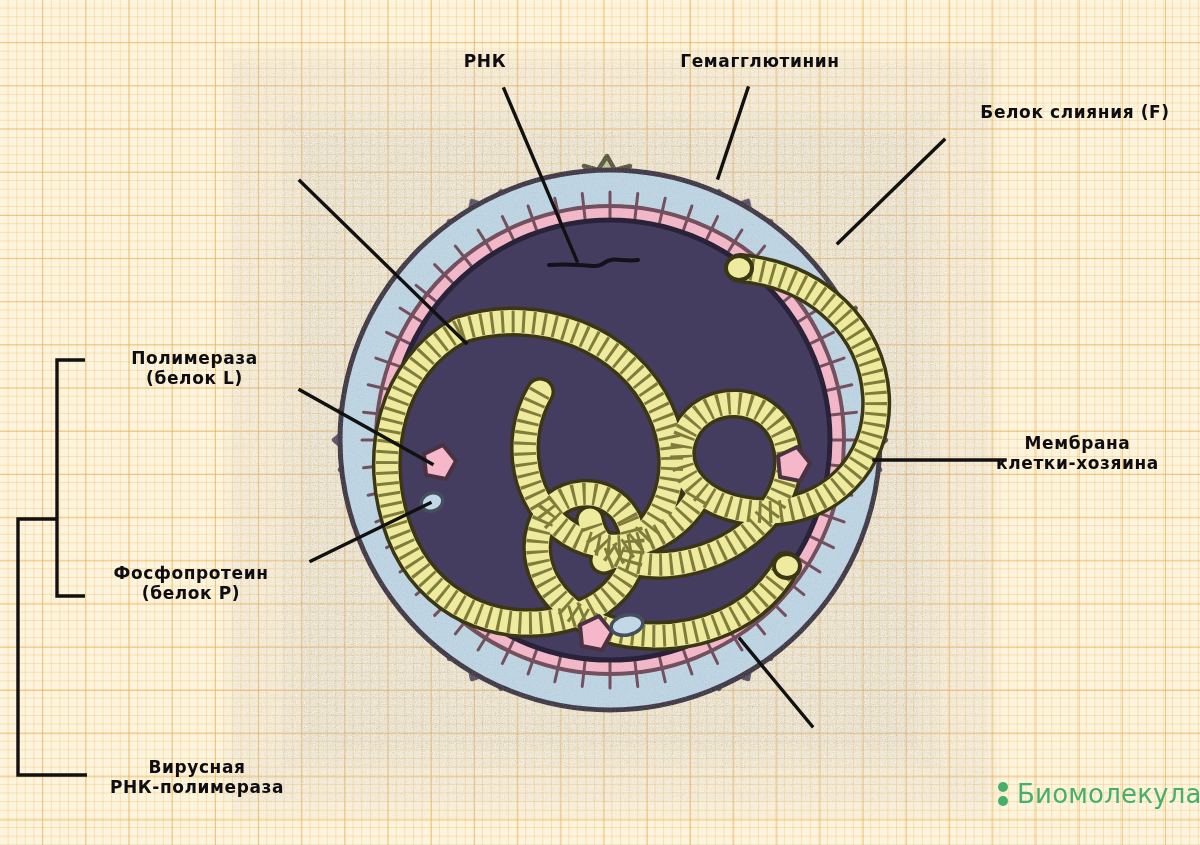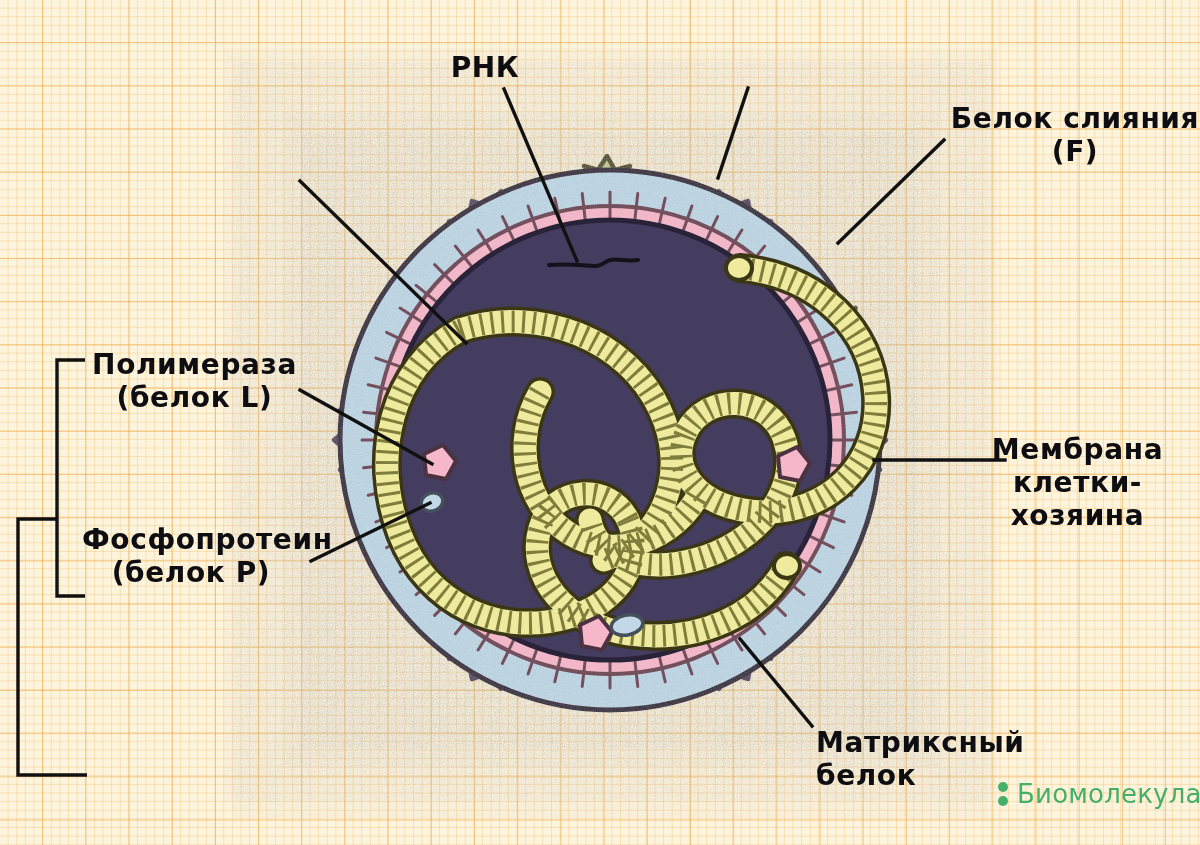--- a/index.html
+++ b/index.html
@@ -26,21 +26,21 @@
       43.2px 43.2px,
       8.64px 8.64px,
       8.64px 8.64px;
     background-position: -1px -1px, -1px -1px, -1px -1px, -1px -1px;
   }
 
   
   .label {
     position: absolute;
     font-weight: bold;
-    font-size: 28px;
+    font-size: 17px;
     line-height: 1.17;
     color: #0d0d12;
     letter-spacing: 0.6px;
     white-space: pre-line;
     -webkit-font-smoothing: antialiased;
   }
   .label.center { text-align: center; }
   .label.left   { text-align: left; }
 
   
@@ -308,34 +308,36 @@
     </g>
 
     <path d="M 85 360 L 57 360 L 57 596 L 85 596" fill="none" stroke="#111111" stroke-width="3.4" stroke-linejoin="miter"></path>
 
     <path d="M 57 519 L 18 519 L 18 775 L 87 775" fill="none" stroke="#111111" stroke-width="3.4" stroke-linejoin="miter"></path>
   </svg>
 
 
   <div class="label center" style="left:440px; top:52px; width:90px;">РНК</div>
 
+  <div class="label center" style="left:640px; top:52px; width:240px;">Гемагглютинин</div>
 
   <div class="label left" style="left:950px; top:103px; width:250px;text-align:center;">Белок слияния (F)</div>
 
   <div class="label center" style="left:92px; top:349px; width:205px;">Полимераза
 (белок L)</div>
 
   <div class="label center" style="left:960px; top:434px; width:235px;">Мембрана
 клетки-хозяина</div>
 
-  <div class="label center" style="left:82px; top:524px; width:218px;">Фосфопротеин
+  <div class="label center" style="left:82px; top:564px; width:218px;">Фосфопротеин
 (белок P)</div>
 
-
-  <div class="label left" style="left:816px; top:727px; width:290px;">Матриксный белок</div>
+  <div class="label center" style="left:72px; top:758px; width:250px;">Вирусная
+РНК-полимераза</div>
+
 
   <div id="logo">
     <span class="dots">
       <i></i>
         <i></i>
     </span>
     <span class="wordmark">Биомолекула</span>
   </div>
 
 </div>

